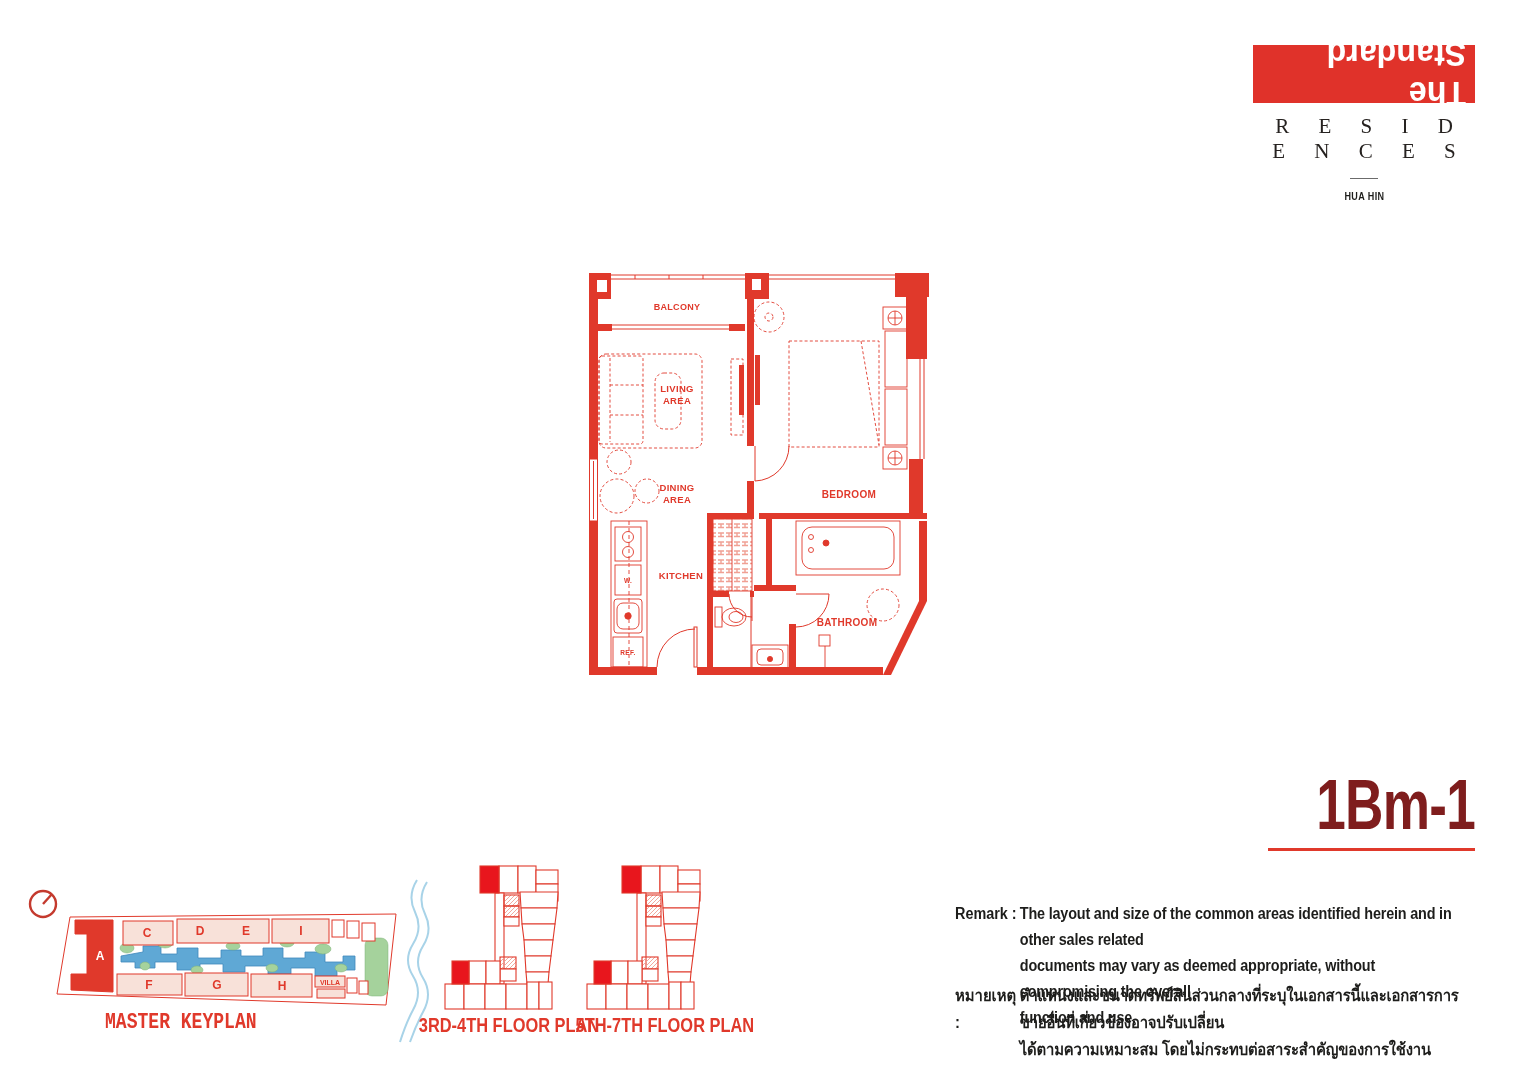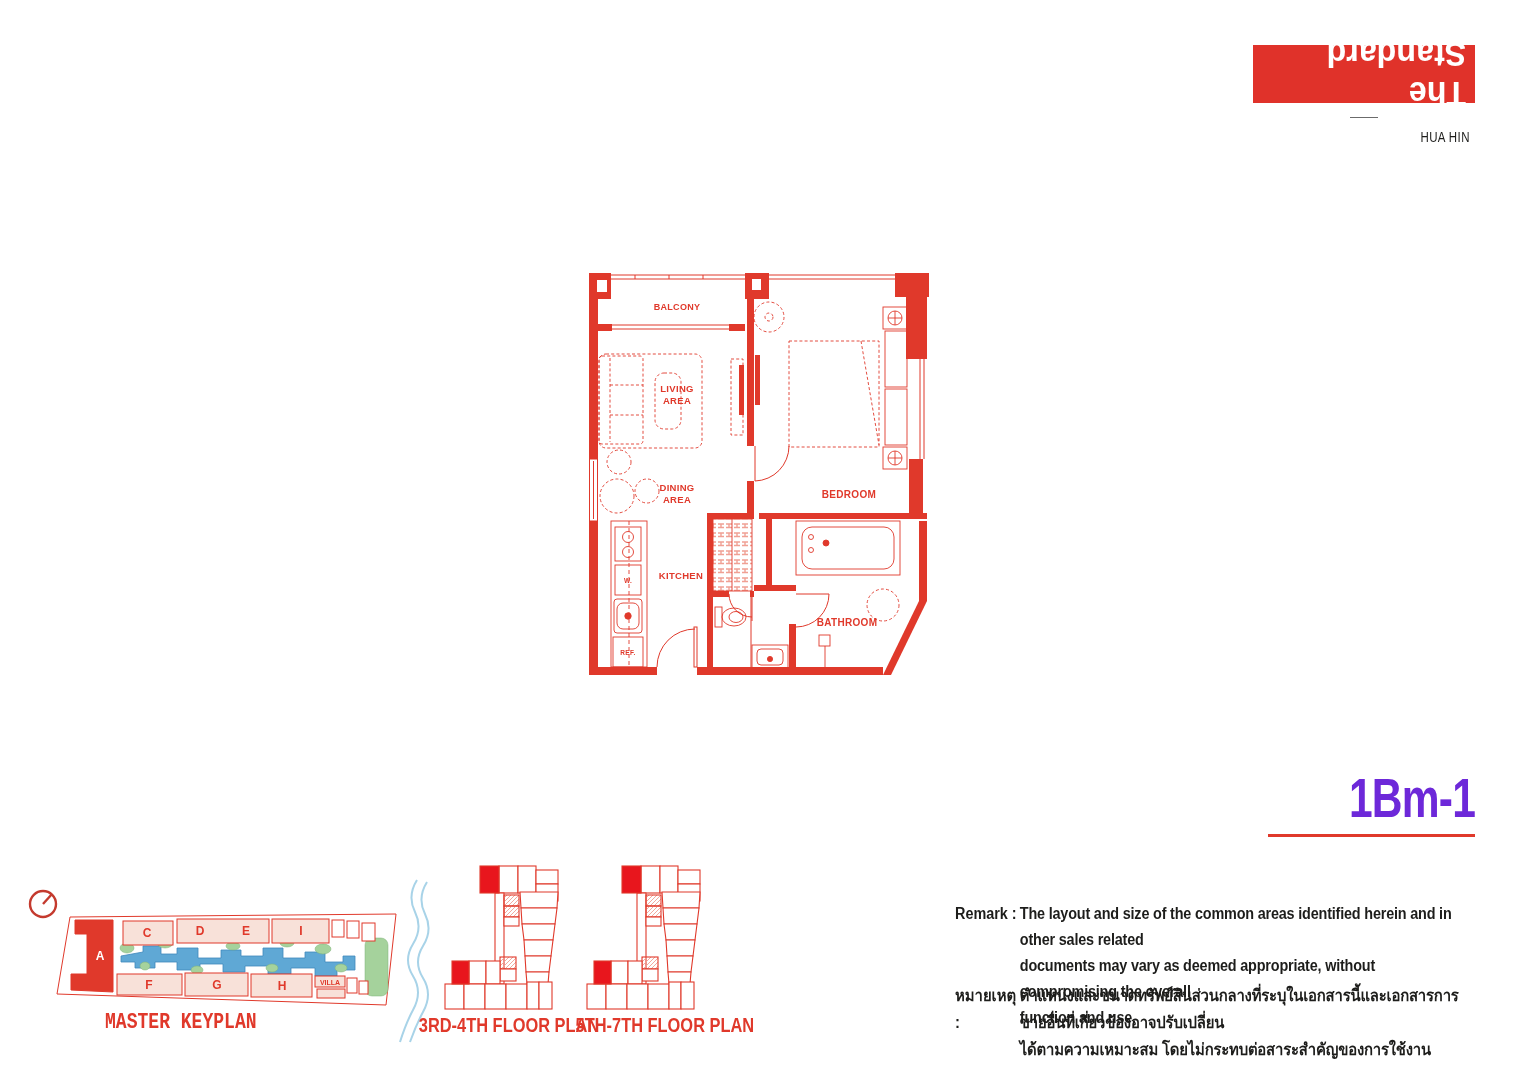--- a/index.html
+++ b/index.html
@@ -10,25 +10,25 @@
   .condR{display:inline-block;transform:scaleX(.76);transform-origin:right center;white-space:nowrap;}
   .condC{display:inline-block;transform:scaleX(.82);transform-origin:center center;white-space:nowrap;}
 
   
   .logo{left:1253px;top:45px;width:222px;}
   .logo-box{width:222px;height:58px;background:#e0322a;display:flex;align-items:center;justify-content:center;}
   .logo-text{transform:rotate(180deg) scaleX(.92);font-size:35px;font-weight:bold;color:#fff;letter-spacing:0;}
   .residences{margin-top:11px;text-align:center;font-family:"Liberation Serif",serif;
               font-size:21px;letter-spacing:12px;padding-left:12px;color:#262220;}
   .logo-divider{width:28px;height:1px;background:#6b6b6b;margin:14px auto 11px auto;}
-  .hua-hin{text-align:right;font-weight:normal;font-size:14px;letter-spacing:.5px;color:#1d1d1b;}
+  .hua-hin{text-align:center;font-weight:bold;font-size:11px;letter-spacing:.5px;color:#1d1d1b;}
 
   
   .unit-title{right:53px;top:770px;text-align:right;}
-  .unit-code{font-size:56px;font-weight:bold;color:#6d28d9;letter-spacing:-1px;line-height:1;}
+  .unit-code{font-size:70px;font-weight:bold;color:#7f1d1d;letter-spacing:-1px;line-height:1;}
   .unit-rule{width:207px;height:3px;background:#e0392b;margin:8px 0 9px auto;}
   .unit-area{font-size:28px;font-weight:bold;color:#e0392b;line-height:1;}
 
   
   .remark-row{left:955px;width:575px;display:flex;transform:scaleX(.9);transform-origin:left top;}
   .remark-label{width:72px;flex:0 0 72px;font-weight:bold;font-size:16px;line-height:26px;}
   .remark-lines{font-weight:bold;font-size:16px;line-height:26px;letter-spacing:-.2px;}
   .remark-en{top:901px;}
   .remark-th{top:982px;}
   .remark-th .remark-label,.remark-th .remark-lines{line-height:27px;font-size:16.5px;}
@@ -41,20 +41,21 @@
 
   svg text{font-family:"Liberation Sans",sans-serif;}
 </style>
 </head>
 <body>
 
 <div class="abs logo">
   <div class="logo-box">
     <span class="logo-text">The Standard</span>
   </div>
+  <div class="residences">R E S I D E N C E S</div>
   <div class="logo-divider"></div>
   <div class="hua-hin"><span class="condC">HUA HIN</span></div>
 </div>
 
 <svg class="abs" style="left:589px;top:269px;" width="352" height="414" viewBox="0 0 352 414">
   <defs>
     <pattern id="hang" width="8" height="9" patternUnits="userSpaceOnUse">
       <path d="M1,3 H7 M4,3 V6 M1,6.5 H7" stroke="#f0a094" stroke-width="1.4" fill="none"></path>
     </pattern>
   </defs>

